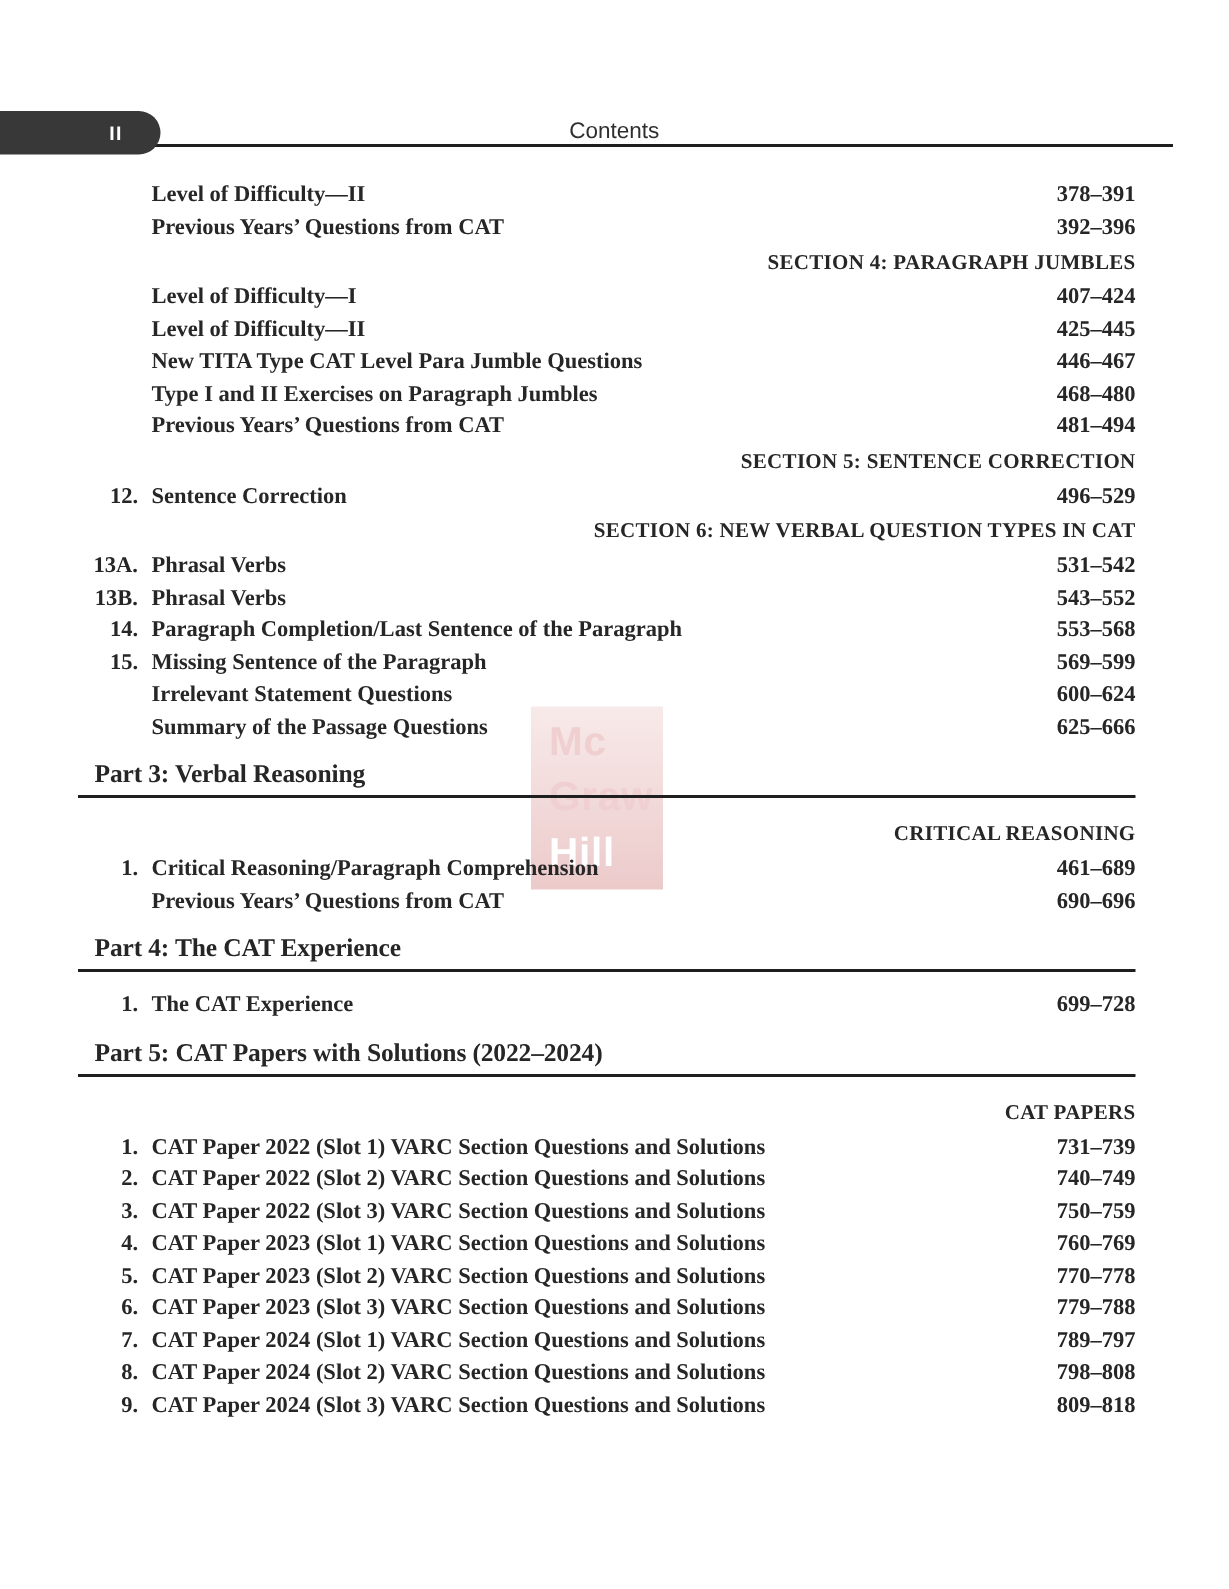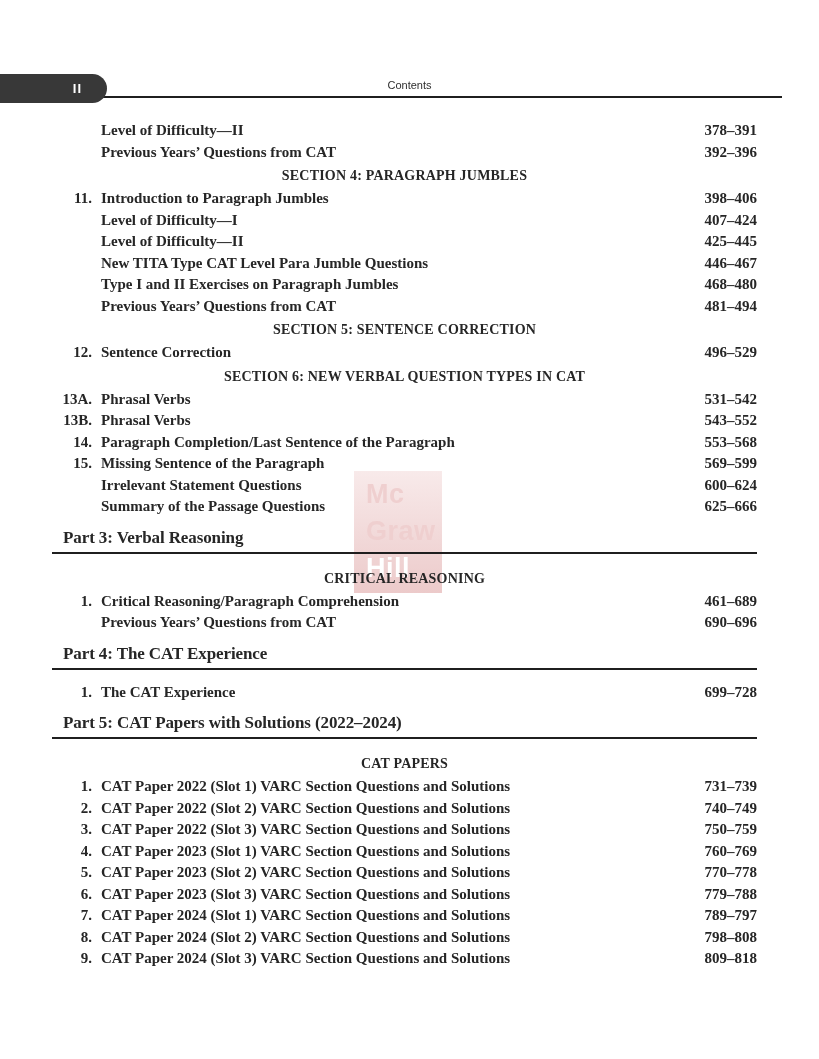--- a/index.html
+++ b/index.html
@@ -19,21 +19,21 @@
     background:#ffffff;
     overflow:hidden;
     font-family:"Liberation Serif", serif;
     color:var(--text);
   }
   
   .header-title{
     position:absolute;top:79px;left:0;width:819px;
     text-align:center;
     font-family:"Liberation Sans", sans-serif;
-    font-size:11px;color:#2f2f2f;
+    font-size:15px;color:#2f2f2f;
     z-index:3;
   }
   .header-rule{
     position:absolute;top:96px;left:0;width:782px;height:2px;
     background:var(--rule);z-index:2;
   }
   .page-tab{
     position:absolute;top:74px;left:0;width:107px;height:29px;
     background:var(--tab-bg);
     border-radius:0 15px 15px 0;
@@ -71,21 +71,21 @@
     white-space:nowrap;
   }
   .row .num{
     width:40px;text-align:right;
     flex:0 0 40px;margin-right:9px;
   }
   .row .title{flex:1 1 auto;overflow:hidden;}
   .row .pages{flex:0 0 auto;text-align:right;}
   .section-head{
     height:25px;line-height:25px;
-    text-align:center;
+    text-align:right;
     font-size:14px;font-weight:600;
     letter-spacing:0.2px;
     white-space:nowrap;
   }
   .part-head{
     margin-top:10px;margin-bottom:12px;
     padding:0 0 4px 11px;
     border-bottom:2px solid var(--rule);
     font-size:17px;font-weight:700;
     letter-spacing:-0.1px;
@@ -117,25 +117,20 @@
         <span class="title">Level of Difficulty—II</span>
         <span class="pages">378–391</span>
       </div>
       <div class="row">
         <span class="num"></span>
         <span class="title">Previous Years’ Questions from CAT</span>
         <span class="pages">392–396</span>
       </div>
       <div class="section-head">SECTION 4: PARAGRAPH JUMBLES</div>
       <div class="row">
-        <span class="num">11.</span>
-        <span class="title">Introduction to Paragraph Jumbles</span>
-        <span class="pages">398–406</span>
-      </div>
-      <div class="row">
         <span class="num"></span>
         <span class="title">Level of Difficulty—I</span>
         <span class="pages">407–424</span>
       </div>
       <div class="row">
         <span class="num"></span>
         <span class="title">Level of Difficulty—II</span>
         <span class="pages">425–445</span>
       </div>
       <div class="row">

